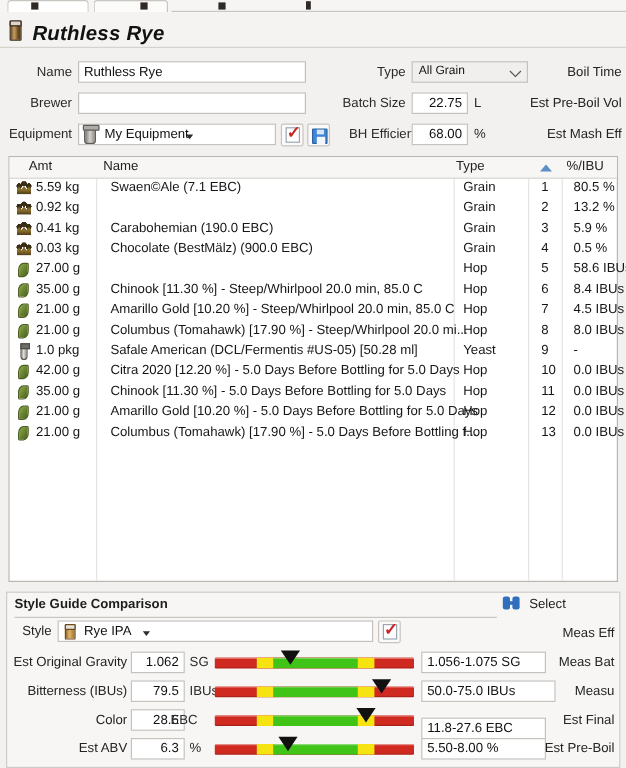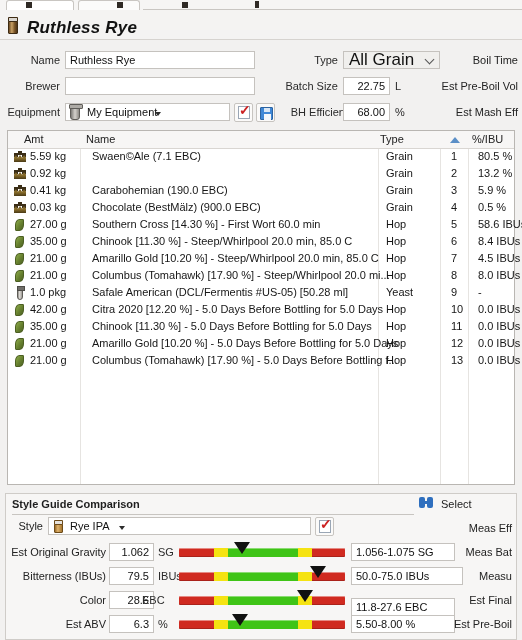--- a/index.html
+++ b/index.html
@@ -64,21 +64,21 @@
   .txtbox {
     position: absolute; background: #ffffff;
     border: 1px solid #c5c2be; height: 18px; line-height: 16px;
     padding: 0 4px; font-size: 11px; color: #111; overflow: hidden;
     white-space: nowrap;
   }
   .txtbox.num { text-align: right; }
   .combo {
     position: absolute; background: #f0efed;
     border: 1px solid #c5c2be; height: 18px; line-height: 16px;
-    padding: 0 4px; font-size: 17px; color: #111;
+    padding: 0 4px; font-size: 10px; color: #111;
   }
   .combo .cv { position: absolute; left: 5px; top: 0; }
   .caret-sm {
     position: absolute; right: 6px; top: 6px;
     width: 7px; height: 7px;
     border-right: 1px solid #555; border-bottom: 1px solid #555;
     transform: rotate(45deg); margin-top: -2px;
   }
   .unit { position: absolute; font-size: 11px; color: #2a2a2a; }
 
@@ -358,21 +358,20 @@
             <span class="ic ic-grain"></span>
             <span class="cell c-amt">0.03 kg</span>
             <span class="cell c-name">Chocolate (BestMälz) (900.0 EBC)</span>
             <span class="cell c-type">Grain</span>
             <span class="cell c-idx">4</span>
             <span class="cell c-pct">0.5 %</span>
           </div>
           <div class="row" style="top: 68px;">
             <span class="ic ic-hop"></span>
             <span class="cell c-amt">27.00 g</span>
-            <span class="cell c-name">Southern Cross [14.30 %] - First Wort 60.0 min</span>
             <span class="cell c-type">Hop</span>
             <span class="cell c-idx">5</span>
             <span class="cell c-pct">58.6 IBUs</span>
           </div>
           <div class="row" style="top: 85px;">
             <span class="ic ic-hop"></span>
             <span class="cell c-amt">35.00 g</span>
             <span class="cell c-name">Chinook [11.30 %] - Steep/Whirlpool  20.0 min, 85.0 C</span>
             <span class="cell c-type">Hop</span>
             <span class="cell c-idx">6</span>

